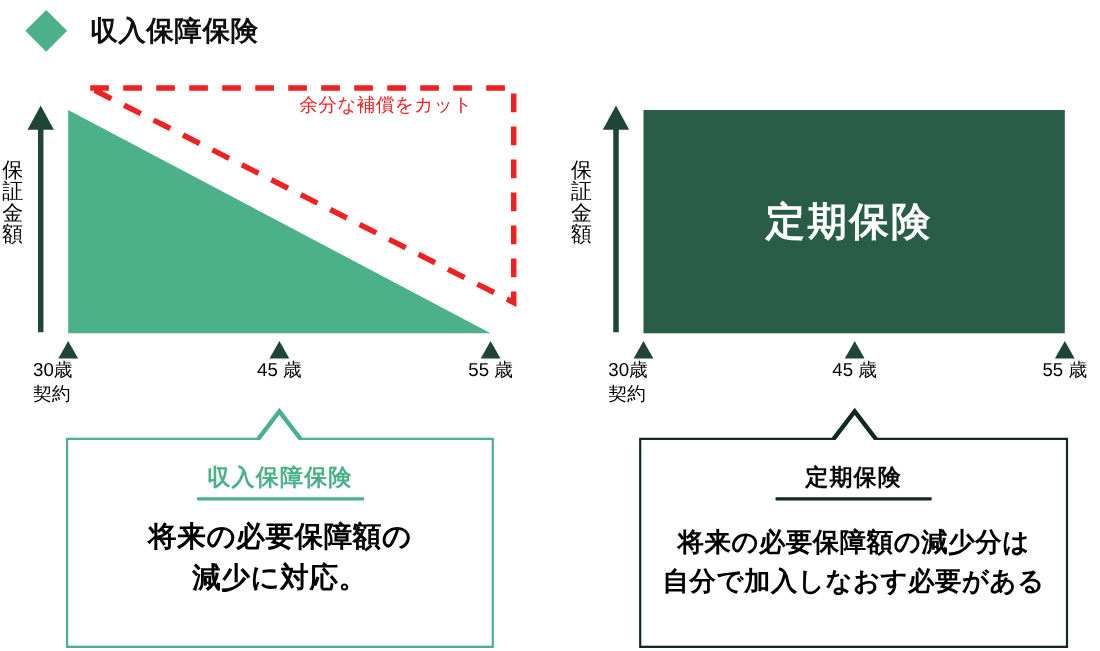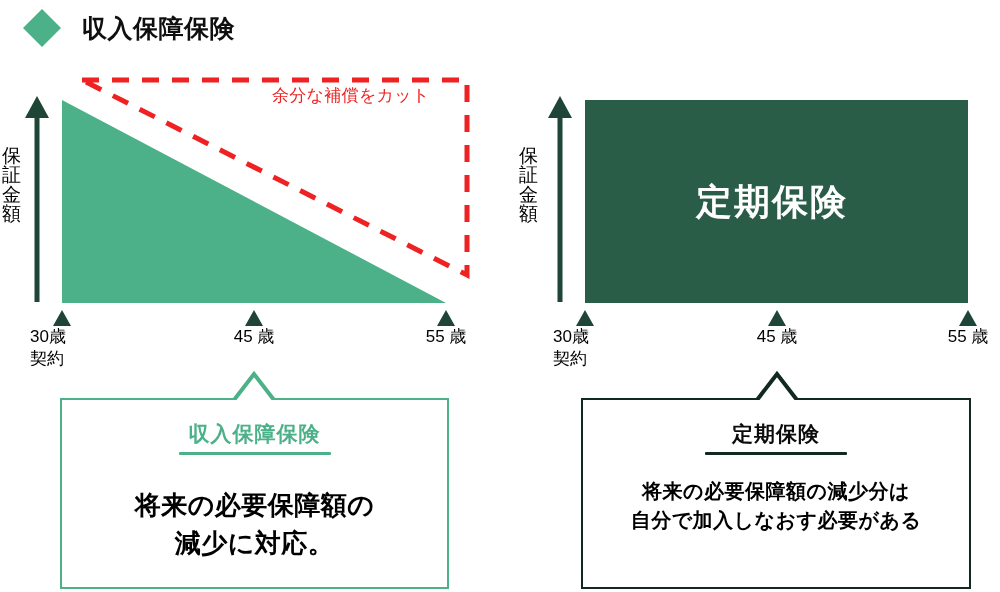--- a/index.html
+++ b/index.html
@@ -193,21 +193,21 @@
     <div class="tick-label" style="left:398px; top:326px; width:96px;">55 歳</div>
 
     <svg class="chart-svg" style="top:360px;" width="500" height="232" viewBox="0 0 500 232">
       <path d="M 62 40 L 234 40 L 254 14 L 274 40 L 447 40 L 447 227 L 62 227 Z" fill="#ffffff" stroke="#4CB189" stroke-width="4" stroke-linejoin="miter"></path>
     </svg>
 
     <div class="callout" style="left:62px; top:400px; width:385px; height:187px;">
       <div class="callout-body" style="padding-top:20px;">
         <div class="callout-heading" style="color:#4CB189;">収入保障保険</div>
         <div class="callout-rule" style="width:152px; background:#4CB189;"></div>
-        <div class="callout-text" style="margin-top:32px;">将来の必要保障額の
+        <div class="callout-text" style="margin-top:14px;">将来の必要保障額の
 減少に対応。</div>
       </div>
     </div>
   </div>
 
   <div class="panel panel-right">
 
     <svg class="chart-svg" width="500" height="400" viewBox="0 0 500 400">
 
       <g>
@@ -235,19 +235,19 @@
     <div class="tick-label" style="left:420px; top:326px; width:96px;">55 歳</div>
 
     <svg class="chart-svg" style="top:360px;" width="500" height="232" viewBox="0 0 500 232">
       <path d="M 83 40 L 257 40 L 277 14 L 297 40 L 469 40 L 469 227 L 83 227 Z" fill="#ffffff" stroke="#11291F" stroke-width="4" stroke-linejoin="miter"></path>
     </svg>
 
     <div class="callout" style="left:83px; top:400px; width:386px; height:187px;">
       <div class="callout-body" style="padding-top:20px;">
         <div class="callout-heading" style="color:#0b0b0b;">定期保険</div>
         <div class="callout-rule" style="width:142px; background:#11291F;"></div>
-        <div class="callout-text" style="margin-top:22px; font-size:20px;">将来の必要保障額の減少分は
+        <div class="callout-text" style="margin-top:22px; font-size:24px;">将来の必要保障額の減少分は
 自分で加入しなおす必要がある</div>
       </div>
     </div>
   </div>
 
 </div>
 
 </body></html>

